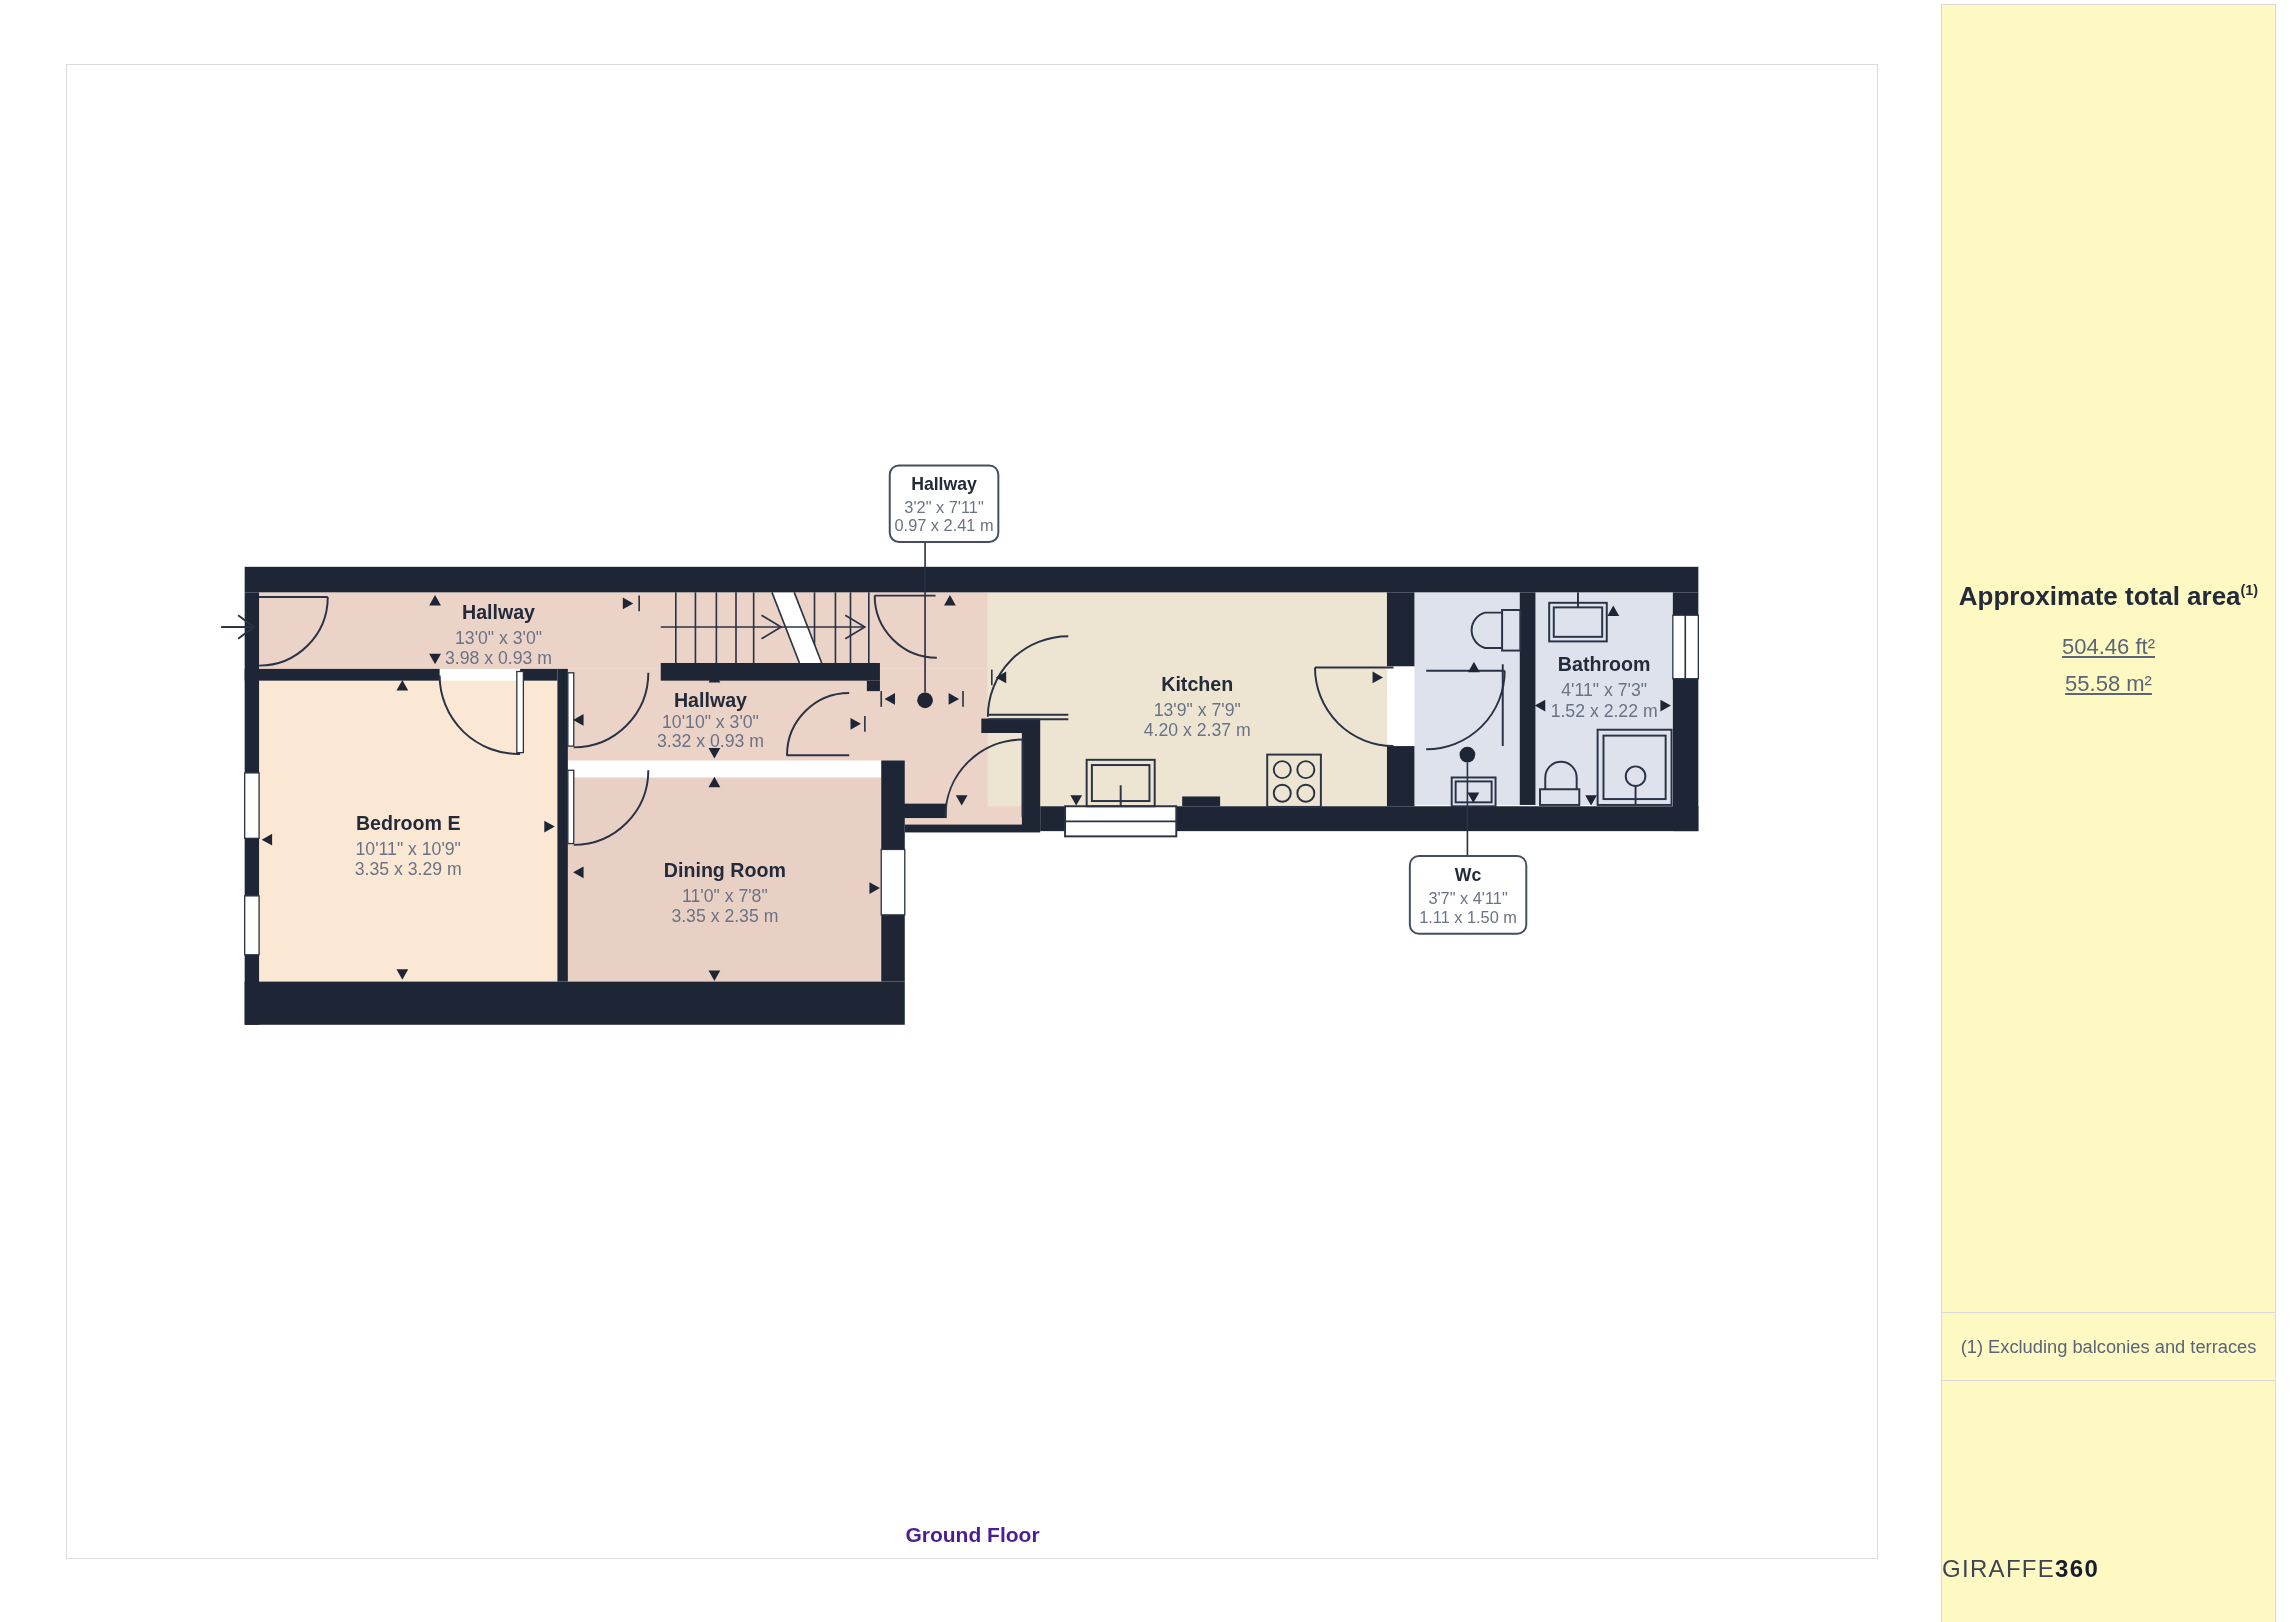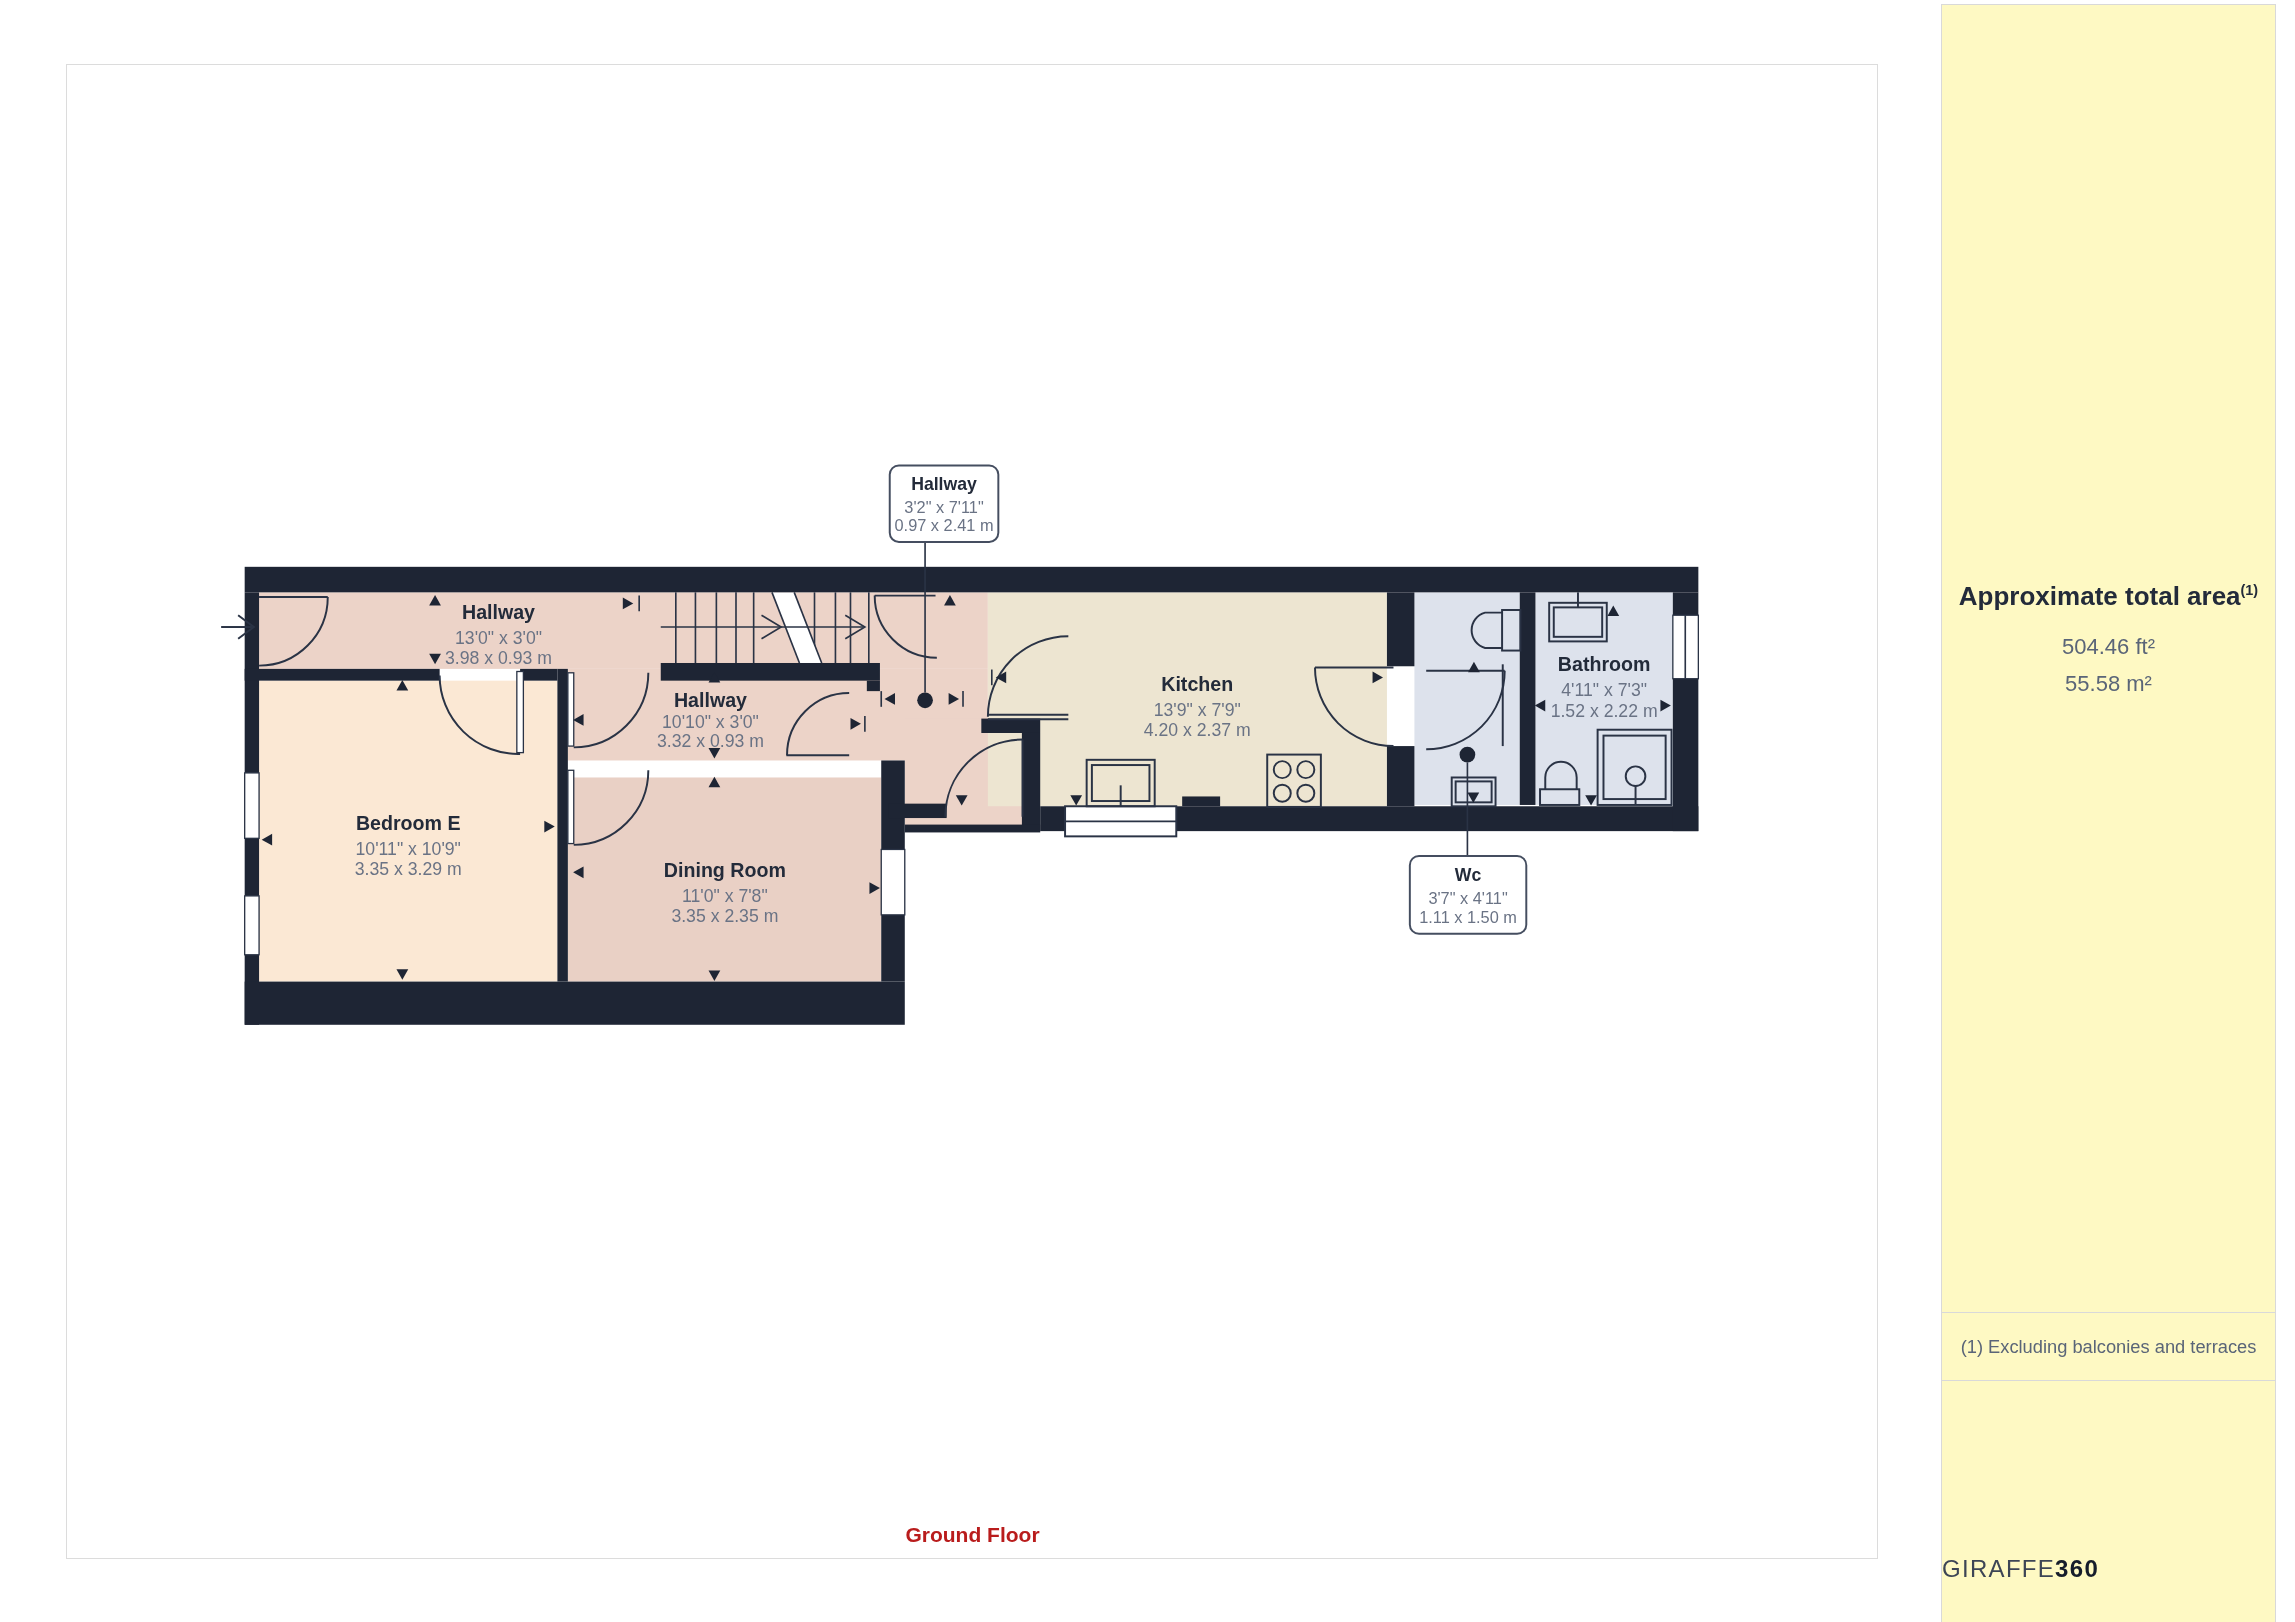--- a/index.html
+++ b/index.html
@@ -14,27 +14,27 @@
   .rd{font-size:27px;fill:#6a7385;}
   .ct{font-weight:700;font-size:27px;fill:#232b3a;}
   .cd{font-size:25px;fill:#6a7385;}
   .wall{fill:#1e2534;}
   .ln{stroke:#2a3345;stroke-width:3;fill:none;}
   .tln{stroke:#2a3345;stroke-width:2.5;fill:none;}
   .win{fill:#ffffff;stroke:#2a3345;stroke-width:2;}
   .leaf{fill:#ffffff;stroke:#2a3345;stroke-width:2;}
   .arr{fill:#1e2534;}
   .ground-floor{position:absolute;left:66px;top:1523px;width:1813px;text-align:center;
-    font-size:21px;font-weight:700;color:#b91c1c;}
+    font-size:21px;font-weight:700;color:#4c1d95;}
   .sidebar{position:absolute;left:1941px;top:4px;width:335px;height:1619px;
     border:1.3px solid #d9d9d9;background:#fef9c3;box-sizing:border-box;}
   .sb-area{position:absolute;top:576px;left:0;width:100%;text-align:center;color:#232b3a;}
   .sb-area h2{font-size:26px;margin:0 0 22px 0;font-weight:700;}
   .sb-area sup{font-size:14.4px;}
-  .sb-val{font-size:22px;color:#5a6578;margin:10.5px 0;}
+  .sb-val{font-size:22px;color:#5a6578;margin:10.5px 0;text-decoration:underline;}
   .sb-footnote{position:absolute;top:1307px;left:0;width:100%;height:69px;box-sizing:border-box;
     border-top:1.3px solid #d9d9d9;border-bottom:1.3px solid #d9d9d9;
     display:flex;align-items:center;justify-content:center;font-size:18.3px;color:#5a6578;}
   .sb-disclaimer{position:absolute;top:1440px;left:13px;right:13px;text-align:center;
     font-size:17px;line-height:1.42;color:#5a6578;}
   .sb-logo{position:absolute;top:1550px;left:0;width:100%;text-align:left;
     font-size:24px;color:#3d4555;letter-spacing:1.3px;}
   .sb-logo b{color:#161d2b;}
 </style>
 </head>

